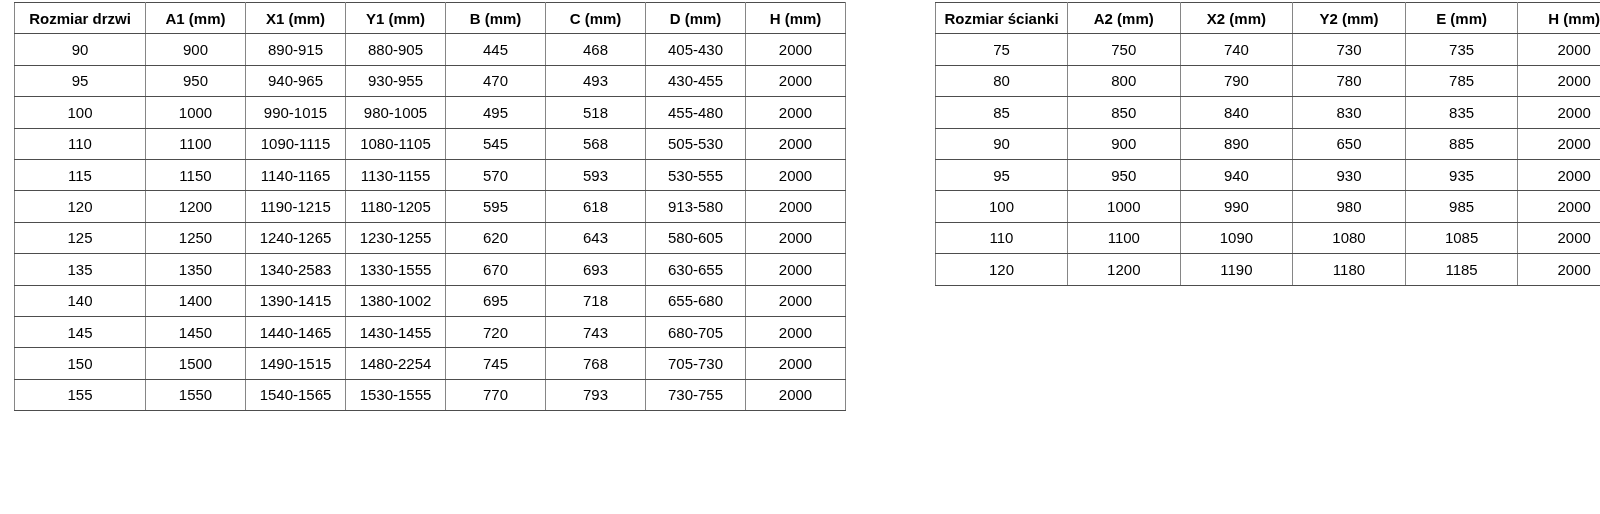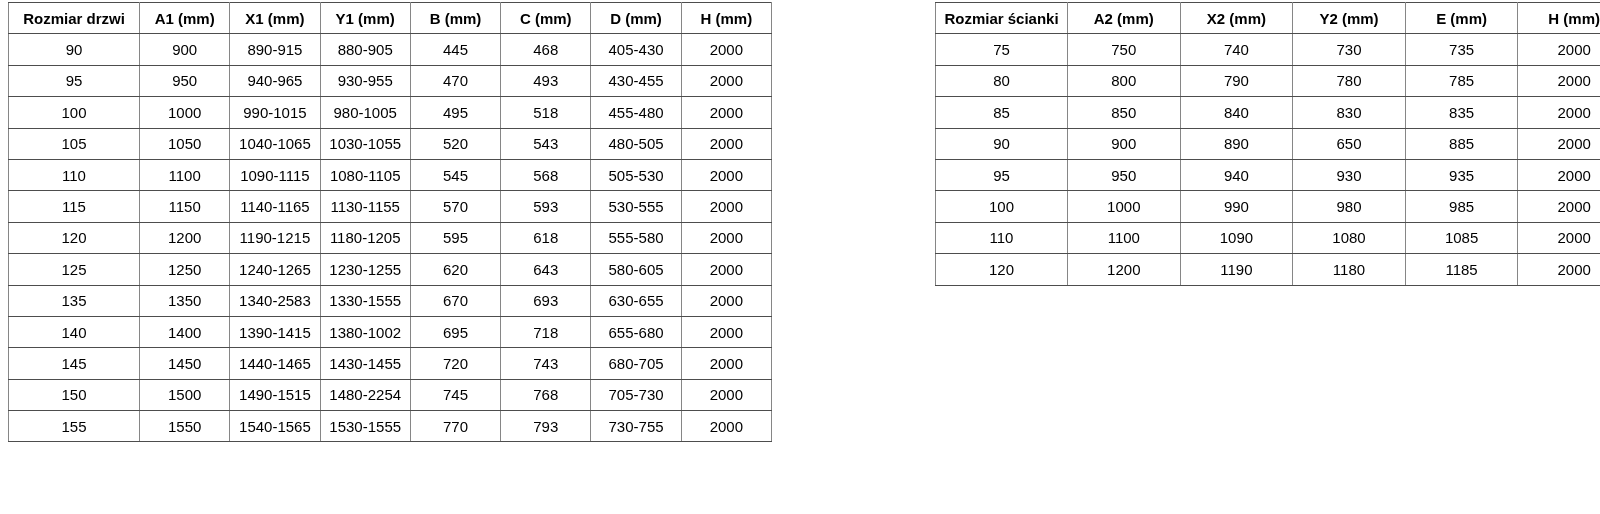--- a/index.html
+++ b/index.html
@@ -16,22 +16,22 @@
     color: #000000;
   }
   .spec-table {
     position: absolute;
     top: 2px;
     border-collapse: collapse;
     table-layout: fixed;
     background: #ffffff;
   }
   .spec-table.door {
-    left: 8px;
-    width: 764px;
+    left: 14px;
+    width: 832px;
   }
   .spec-table.wall {
     left: 935px;
     width: 696px;
   }
   .spec-table th,
   .spec-table td {
     border-top: 1px solid #4d4d4d;
     border-bottom: 1px solid #4d4d4d;
     border-left: 1px solid #868686;
@@ -102,30 +102,20 @@
           <td>100</td>
           <td>1000</td>
           <td>990-1015</td>
           <td>980-1005</td>
           <td>495</td>
           <td>518</td>
           <td>455-480</td>
           <td>2000</td>
         </tr>
         <tr>
-          <td>105</td>
-          <td>1050</td>
-          <td>1040-1065</td>
-          <td>1030-1055</td>
-          <td>520</td>
-          <td>543</td>
-          <td>480-505</td>
-          <td>2000</td>
-        </tr>
-        <tr>
           <td>110</td>
           <td>1100</td>
           <td>1090-1115</td>
           <td>1080-1105</td>
           <td>545</td>
           <td>568</td>
           <td>505-530</td>
           <td>2000</td>
         </tr>
         <tr>
@@ -138,21 +128,21 @@
           <td>530-555</td>
           <td>2000</td>
         </tr>
         <tr>
           <td>120</td>
           <td>1200</td>
           <td>1190-1215</td>
           <td>1180-1205</td>
           <td>595</td>
           <td>618</td>
-          <td>555-580</td>
+          <td>913-580</td>
           <td>2000</td>
         </tr>
         <tr>
           <td>125</td>
           <td>1250</td>
           <td>1240-1265</td>
           <td>1230-1255</td>
           <td>620</td>
           <td>643</td>
           <td>580-605</td>

